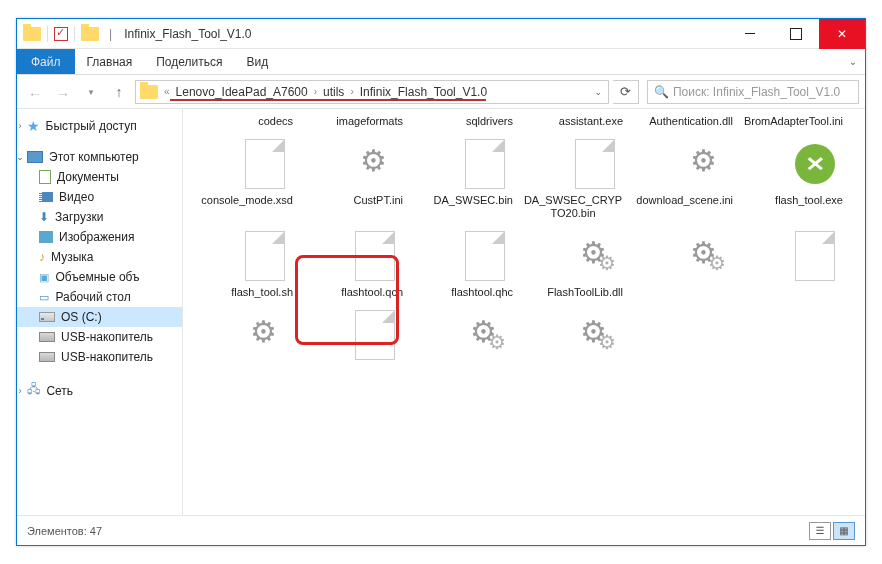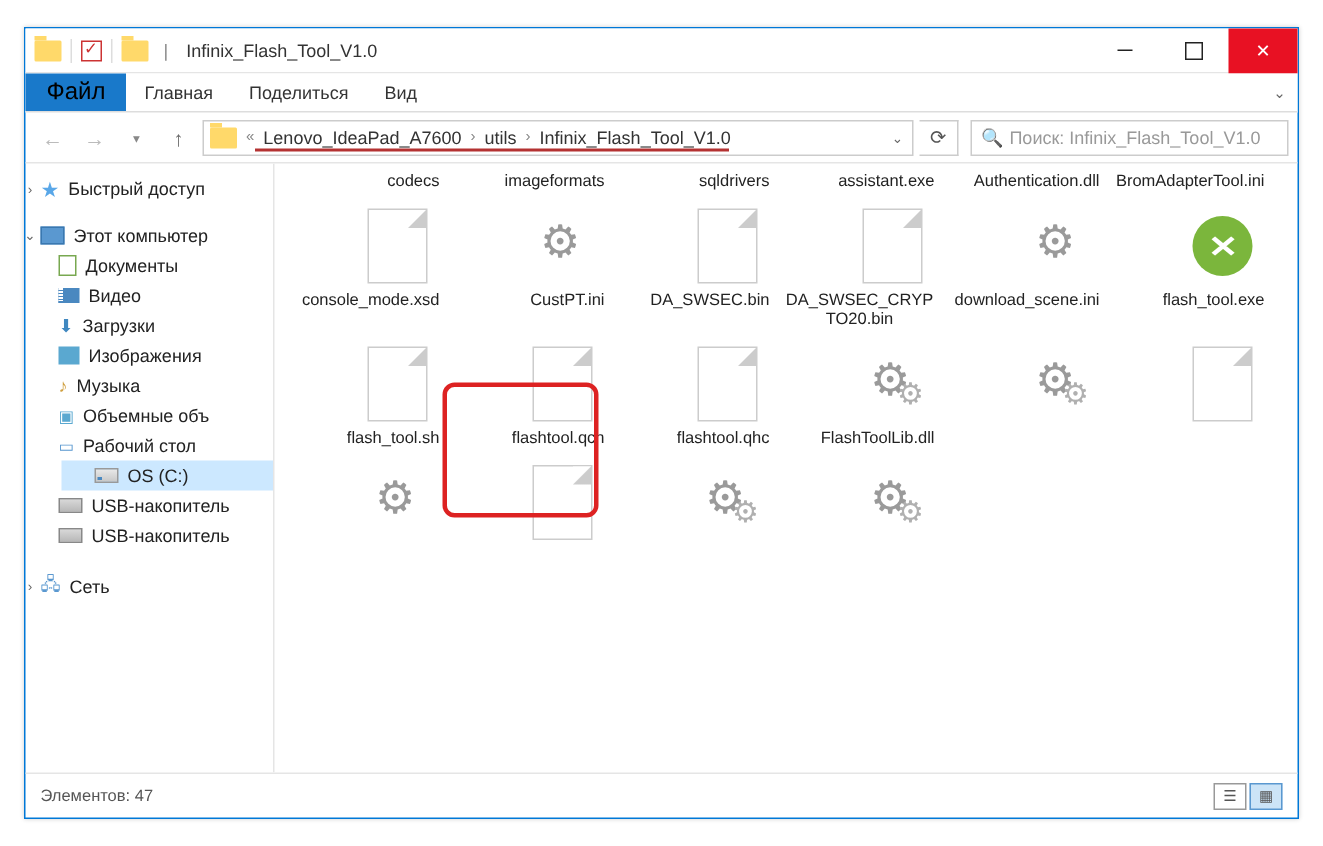--- a/index.html
+++ b/index.html
@@ -17,21 +17,21 @@
 .titlebar .title-text { font-size:12px; color:#333; margin-left:6px; }
 .titlebar .winbtns { margin-left:auto; display:flex; }
 .titlebar .winbtns div { width:46px; height:30px; display:flex; align-items:center; justify-content:center; font-size:11px; color:#222; }
 .titlebar .winbtns .close { background:#e81123; color:#fff; width:46px; }
 .titlebar .winbtns .min::before { content:""; width:10px; border-top:1px solid #222; }
 .titlebar .winbtns .max::before { content:""; width:10px; height:10px; border:1px solid #222; }
 .titlebar .winbtns .close::before { content:"✕"; font-size:12px; }
 
 
 .ribbon { height:26px; display:flex; align-items:stretch; border-bottom:1px solid #ddd; background:#fff; }
-.ribbon .file { background:#1979ca; color:#000000; font-size:16px; padding:4px 14px; display:flex; align-items:center; }
+.ribbon .file { background:#1979ca; color:#e5e5e5; font-size:12px; padding:4px 14px; display:flex; align-items:center; }
 .ribbon .tab { font-size:12px; color:#333; padding:4px 12px; display:flex; align-items:center; }
 .ribbon .caret { margin-left:auto; width:24px; display:flex; align-items:center; justify-content:center; color:#666; font-size:10px; }
 
 
 .navbar { height:34px; display:flex; align-items:center; border-bottom:1px solid #e5e5e5; padding:0 6px; gap:4px; }
 .navbar .navbtn { width:24px; height:24px; display:flex; align-items:center; justify-content:center; color:#6a6a6a; font-size:14px; }
 .navbar .navbtn.disabled { color:#bbb; }
 .navbar .addrbox { flex:1; height:24px; border:1px solid #ccc; display:flex; align-items:center; font-size:12px; background:#fff; position:relative; }
 .navbar .addrbox .folder { width:18px; height:14px; background:#ffd96a; margin:0 4px; border-radius:1px; position:relative; }
 .navbar .addrbox .folder::before { content:""; position:absolute; top:-3px; left:0; width:8px; height:3px; background:#ffd96a; }
@@ -41,21 +41,21 @@
 .navbar .refresh { width:26px; height:24px; border:1px solid #ccc; border-left:none; display:flex; align-items:center; justify-content:center; color:#555; font-size:13px; }
 .navbar .search { width:212px; height:24px; border:1px solid #ccc; margin-left:4px; display:flex; align-items:center; font-size:12px; color:#999; padding:0 6px; gap:4px; }
 .underline-red { position:absolute; height:2px; background:#b43232; bottom:2px; }
 
 
 .body { flex:1; display:flex; overflow:hidden; }
 .side { width:166px; border-right:1px solid #e5e5e5; padding:6px 0; overflow:hidden; }
 .side .item { display:flex; align-items:center; gap:6px; font-size:12px; color:#222; padding:3px 6px 3px 22px; white-space:nowrap; position:relative; }
 .side .item.head { padding-left:10px; font-weight:normal; }
 .side .item.head .exp { position:absolute; left:-2px; font-size:9px; color:#666; width:10px; text-align:center; }
-.side .item.sel { background:#cce8ff;margin-left:24px; }
+.side .item.sel { background:#cce8ff; }
 .side .spacer { height:10px; }
 .icon-star { color:#59a7e8; font-size:14px; }
 .icon-pc { width:16px; height:12px; background:#5a98d0; border:1px solid #3a78b0; }
 .icon-vid { width:14px; height:10px; background:#4a88c0; position:relative; }
 .icon-vid::after { content:""; position:absolute; left:0; top:0; width:3px; height:100%; background:repeating-linear-gradient(#fff 0 1px,#4a88c0 1px 2px); }
 .icon-doc { width:12px; height:14px; background:#fff; border:1px solid #78a850; }
 .icon-dl { color:#4088c0; font-size:12px; }
 .icon-img { width:14px; height:12px; background:#5aa8d0; position:relative; }
 .icon-mus { color:#d0a040; font-size:12px; }
 .icon-cube { color:#5aa8d0; font-size:11px; }

